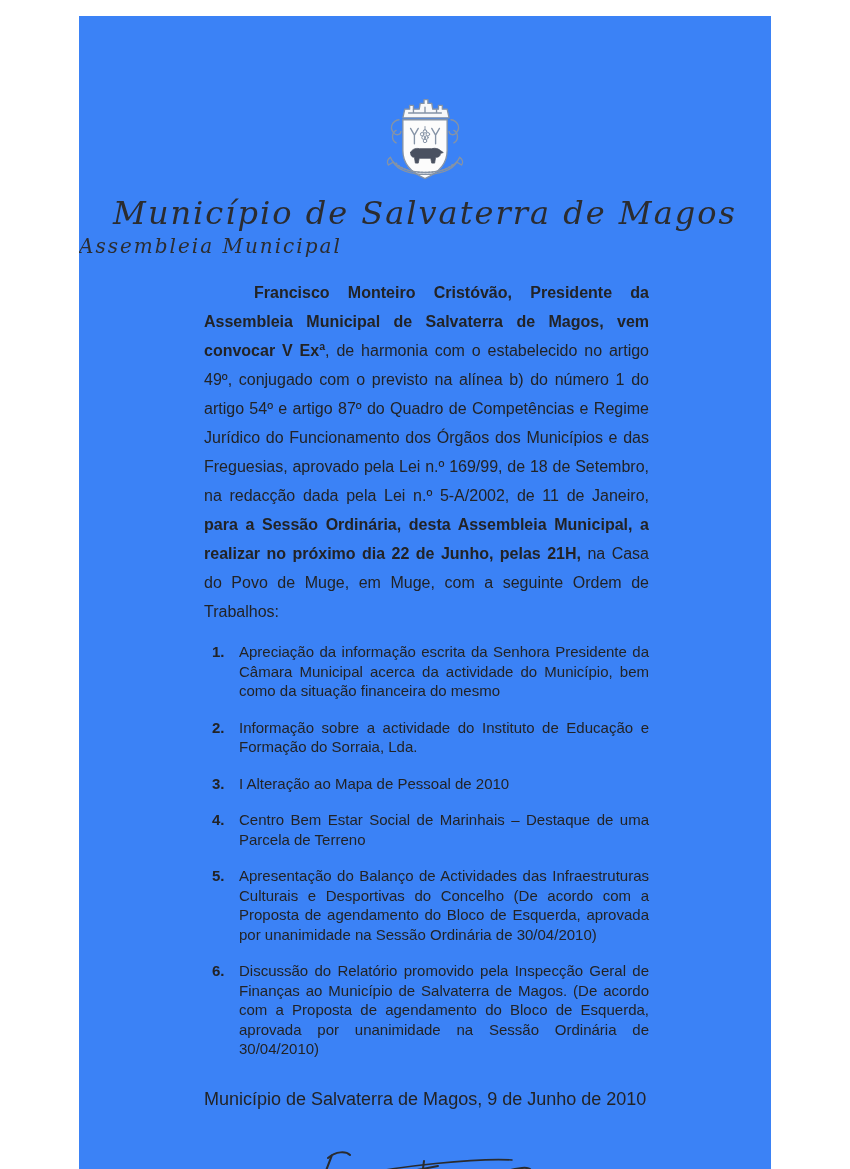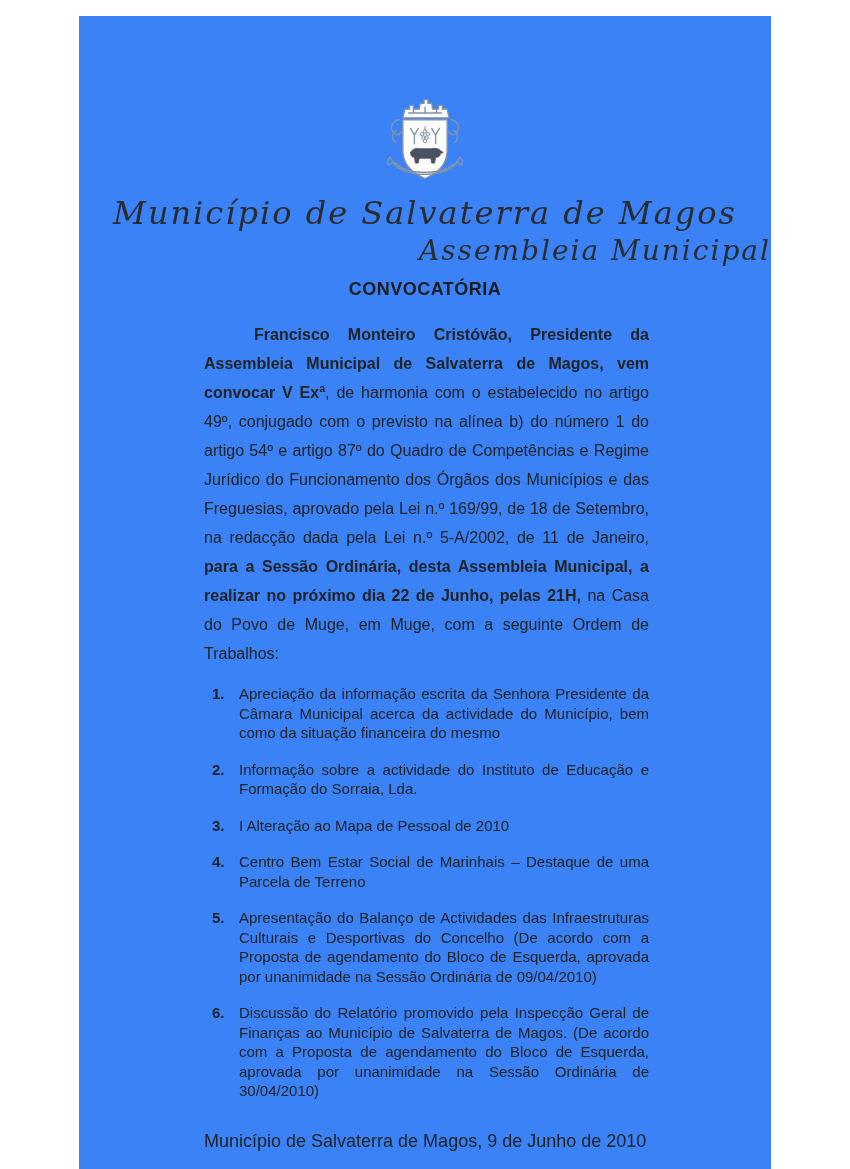--- a/index.html
+++ b/index.html
@@ -23,24 +23,24 @@
     margin-top: 2px;
     text-align: center;
     font-family: "DejaVu Serif", serif;
     font-style: italic;
     font-size: 32px;
     letter-spacing: 2px;
     color: #2b2c30;
   }
   .org-line2 {
     margin-top: 2px;
-    text-align: right;
+    text-align: left;
     font-family: "DejaVu Serif", serif;
     font-style: italic;
-    font-size: 28px;
+    font-size: 20px;
     letter-spacing: 2px;
     color: #2b2c30;
   }
   .doc-title {
     margin-top: 12px;
     text-align: center;
     font-weight: bold;
     font-size: 18px;
     letter-spacing: 0.5px;
     color: #1c1d20;
@@ -118,21 +118,20 @@
       <path d="M27,77 c9,17 57,17 66,0"></path>
       <path d="M24,72 c-3,2 -4,5 -2,8 l5,-3 M96,72 c3,2 4,5 2,8 l-5,-3"></path>
 
       <path d="M30,78 c10,13 50,13 60,0" stroke-width="1.6" stroke-dasharray="1.2,2.4"></path>
     </g>
   </svg>
 
   <div class="org-line1">Município de Salvaterra de Magos</div>
   <div class="org-line2">Assembleia Municipal</div>
 
-  <div class="doc-title">CONVOCATÓRIA</div>
 
   <p class="body-par"><span class="seg-bold">Francisco Monteiro Cristóvão, Presidente da Assembleia Municipal de Salvaterra de Magos, vem convocar V Exª</span><span>, de harmonia com o estabelecido no artigo 49º, conjugado com o previsto na alínea b) do número 1 do artigo 54º e artigo 87º do Quadro de Competências e Regime Jurídico do Funcionamento dos Órgãos dos Municípios e das Freguesias, aprovado pela Lei n.º 169/99, de 18 de Setembro, na redacção dada pela Lei n.º 5-A/2002, de 11 de Janeiro, </span><span class="seg-bold">para a Sessão Ordinária, desta Assembleia Municipal, a realizar no próximo dia 22 de Junho, pelas 21H,</span><span> na Casa do Povo de Muge, em Muge, com a seguinte Ordem de Trabalhos:</span></p>
 
   <div class="agenda">
     <div class="agenda-item">
       <span class="agenda-num">1.</span>
       <span class="agenda-text">Apreciação da informação escrita da Senhora Presidente da Câmara Municipal acerca da actividade do Município, bem como da situação financeira do mesmo</span>
     </div>
     <div class="agenda-item">
       <span class="agenda-num">2.</span>
@@ -141,21 +140,21 @@
     <div class="agenda-item">
       <span class="agenda-num">3.</span>
       <span class="agenda-text">I Alteração ao Mapa de Pessoal de 2010</span>
     </div>
     <div class="agenda-item">
       <span class="agenda-num">4.</span>
       <span class="agenda-text">Centro Bem Estar Social de Marinhais – Destaque de uma Parcela de Terreno</span>
     </div>
     <div class="agenda-item">
       <span class="agenda-num">5.</span>
-      <span class="agenda-text">Apresentação do Balanço de Actividades das Infraestruturas Culturais e Desportivas do Concelho (De acordo com a Proposta de agendamento do Bloco de Esquerda, aprovada por unanimidade na Sessão Ordinária de 09/04/2010)</span>
+      <span class="agenda-text">Apresentação do Balanço de Actividades das Infraestruturas Culturais e Desportivas do Concelho (De acordo com a Proposta de agendamento do Bloco de Esquerda, aprovada por unanimidade na Sessão Ordinária de 30/04/2010)</span>
     </div>
     <div class="agenda-item">
       <span class="agenda-num">6.</span>
       <span class="agenda-text">Discussão do Relatório promovido pela Inspecção Geral de Finanças ao Município de Salvaterra de Magos. (De acordo com a Proposta de agendamento do Bloco de Esquerda, aprovada por unanimidade na Sessão Ordinária de 30/04/2010)</span>
     </div>
   </div>
 
   <div class="place-date">Município de Salvaterra de Magos, 9 de Junho de 2010</div>
 
   <div class="sign-block">

